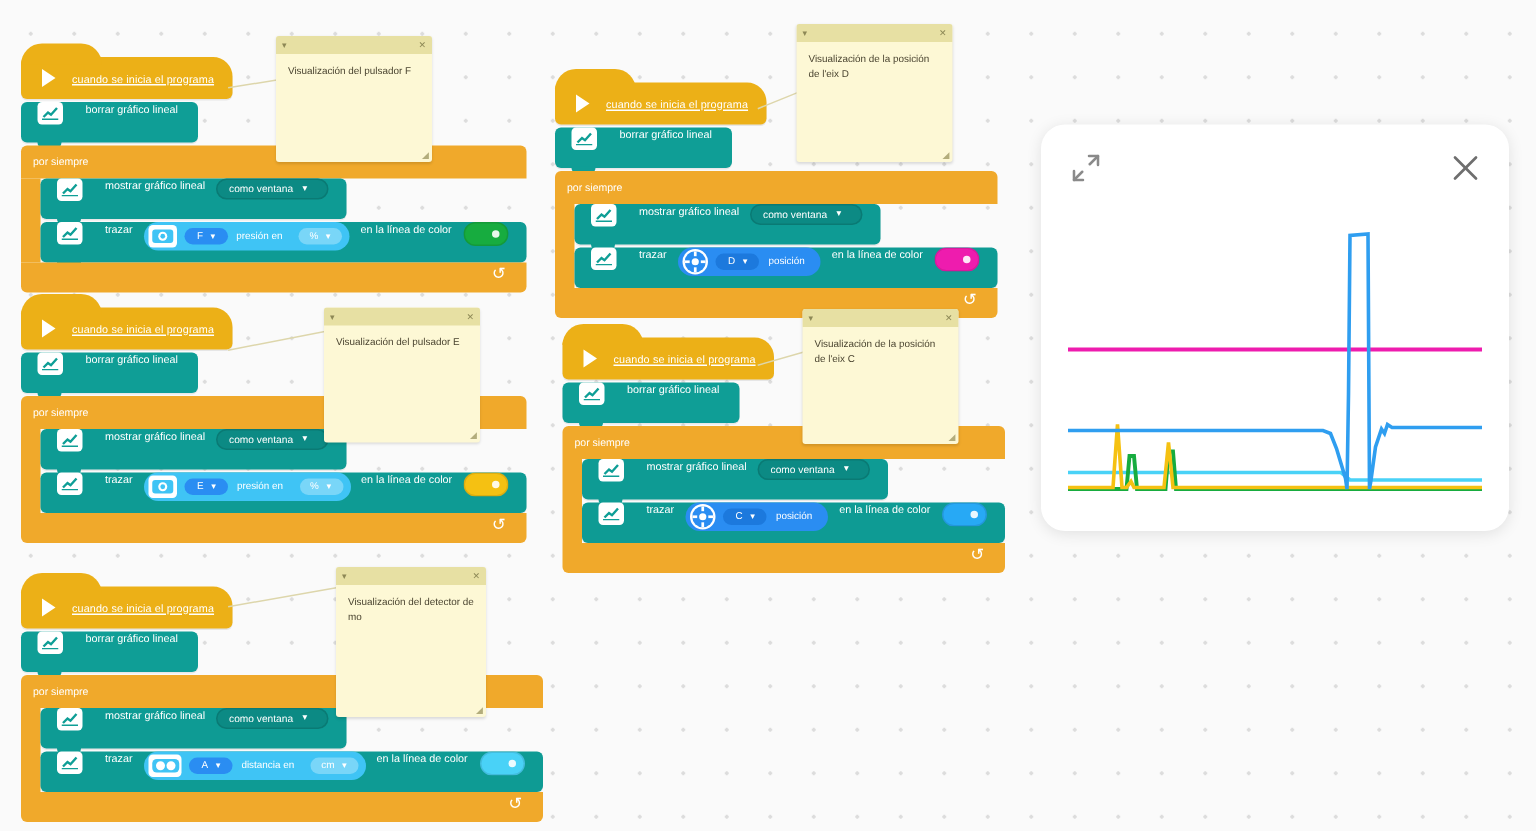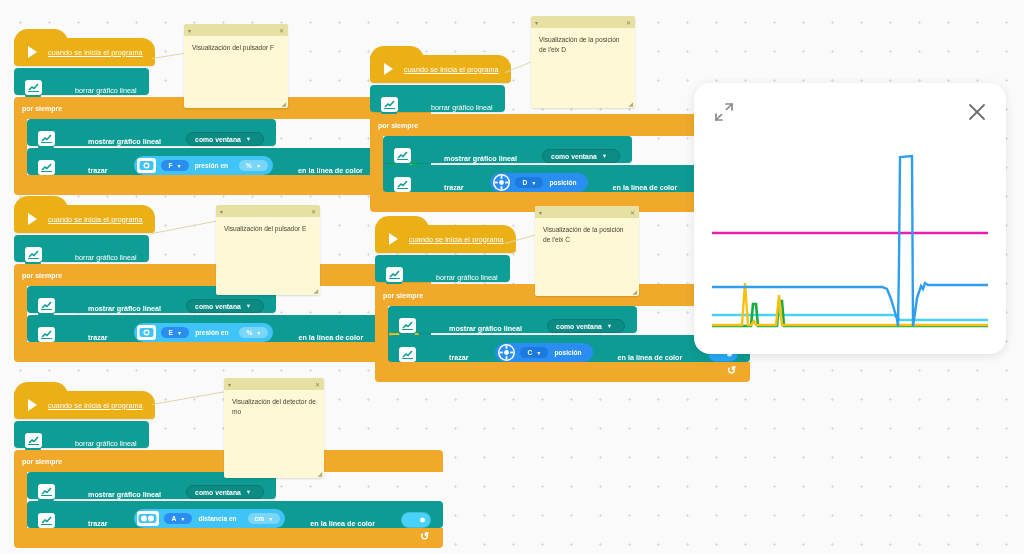--- a/index.html
+++ b/index.html
@@ -51,28 +51,27 @@
     position: relative; z-index: 2;
   }
   .hat .htext { position: relative; z-index: 2; }
 
   .stack {
     position: relative;
     background: #0f9e96;
     color: #fff;
     height: 27px;
     display: flex;
-    align-items: flex-end;
+    align-items: flex-start;
     padding: 0 12px 0 6px;
     border-radius: 4px;
     font-size: 7.2px;
     width: max-content;
     min-width: 118px;
     box-shadow: 0 1px 0 rgba(0,0,0,.07);
-    gap: 18px;
   }
   .stack::after {
     content:"";
     position:absolute; left:11px; bottom:-4px;
     width: 16px; height: 5px;
     background:#0f9e96;
     border-radius: 0 0 4px 4px;
   }
   .stack.t2 { background: #0e9b94; }
   .stack.t2::after { background: #0e9b94; }
@@ -82,21 +81,21 @@
     background: #fff;
     border-radius: 3px;
     margin: 0 9px 0 5px;
     position: relative; z-index: 3;
     flex: none;
     display:flex; align-items:center; justify-content:center;
   }
   .micon svg { display:block; }
 
   
-  .cblock { position: relative; width: max-content; font-weight: bold; }
+  .cblock { position: relative; width: max-content; }
   .cbar {
     background: #f0a92b;
     color: #fff;
     font-size: 7px;
     height: 22px;
     display: flex; align-items: center;
     padding-left: 8px;
     border-radius: 4px 4px 0 0;
     min-width: 88px;
   }

